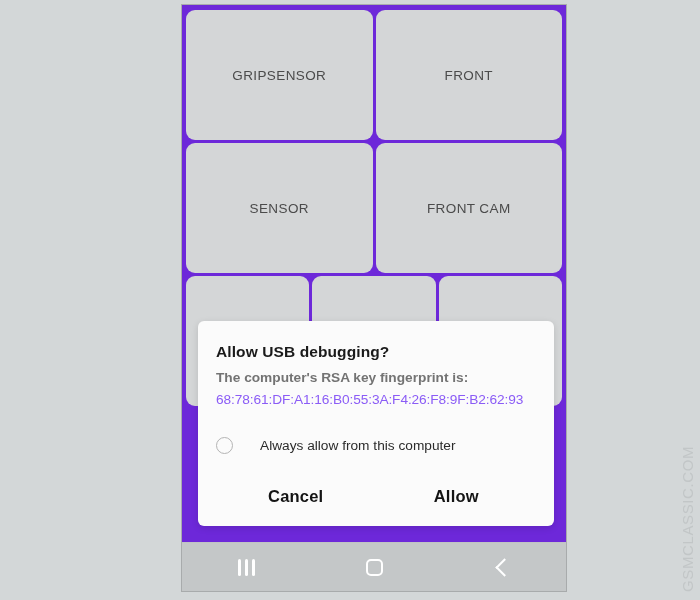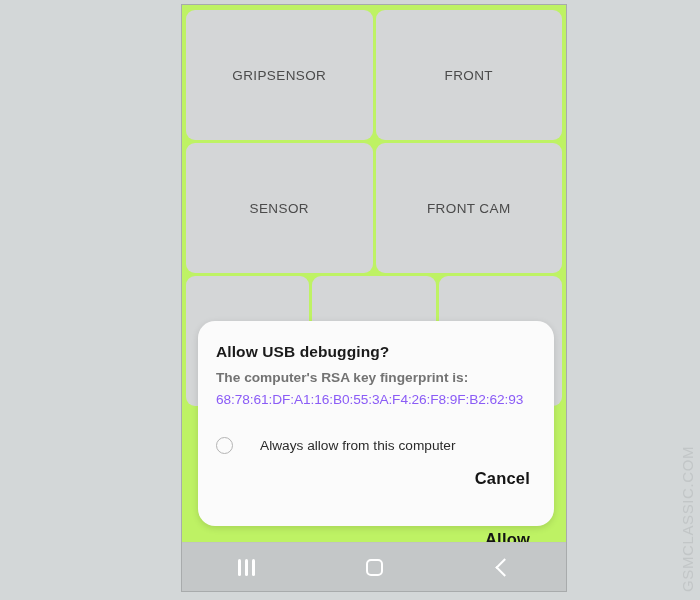--- a/index.html
+++ b/index.html
@@ -28,21 +28,21 @@
     overflow: hidden;
   }
 
   
   #app-screen {
     position: absolute;
     left: 0;
     top: 0;
     right: 0;
     bottom: 48px;
-    background: #bef264;
+    background: #6d28d9;
     padding: 5px 4px 0 4px;
     box-sizing: border-box;
   }
   .grid-row {
     display: flex;
     width: 100%;
     height: 130px;
     gap: 3px;
     margin-bottom: 3px;
   }
@@ -108,21 +108,21 @@
     margin-left: 4px;
   }
 
   
   #usb-dialog {
     position: absolute;
     left: 16px;
     top: 316px;
     width: 356px;
     background: #fbfbfb;
-    border-radius: 17px;
+    border-radius: 6px;
     padding: 22px 18px 0 18px;
     box-sizing: border-box;
     box-shadow: 0 2px 7px rgba(0,0,0,0.13);
   }
   #dialog-title {
     font-size: 15.5px;
     font-weight: bold;
     color: #1a1a1a;
     margin: 0 0 7px 0;
     letter-spacing: 0.1px;
@@ -156,24 +156,23 @@
     box-sizing: border-box;
     flex: 0 0 auto;
     background: transparent;
   }
   #always-allow-label {
     font-size: 13.7px;
     color: #2b2b2b;
   }
   #dialog-actions {
     display: flex;
-    align-items: flex-end;
+    align-items: center;
     margin-top: 14px;
     height: 58px;
-    flex-direction: column;
   }
   .dialog-btn {
     flex: 1 1 0;
     display: flex;
     align-items: center;
     justify-content: center;
     font-size: 16.5px;
     font-weight: bold;
     color: #141414;
     letter-spacing: 0.2px;

